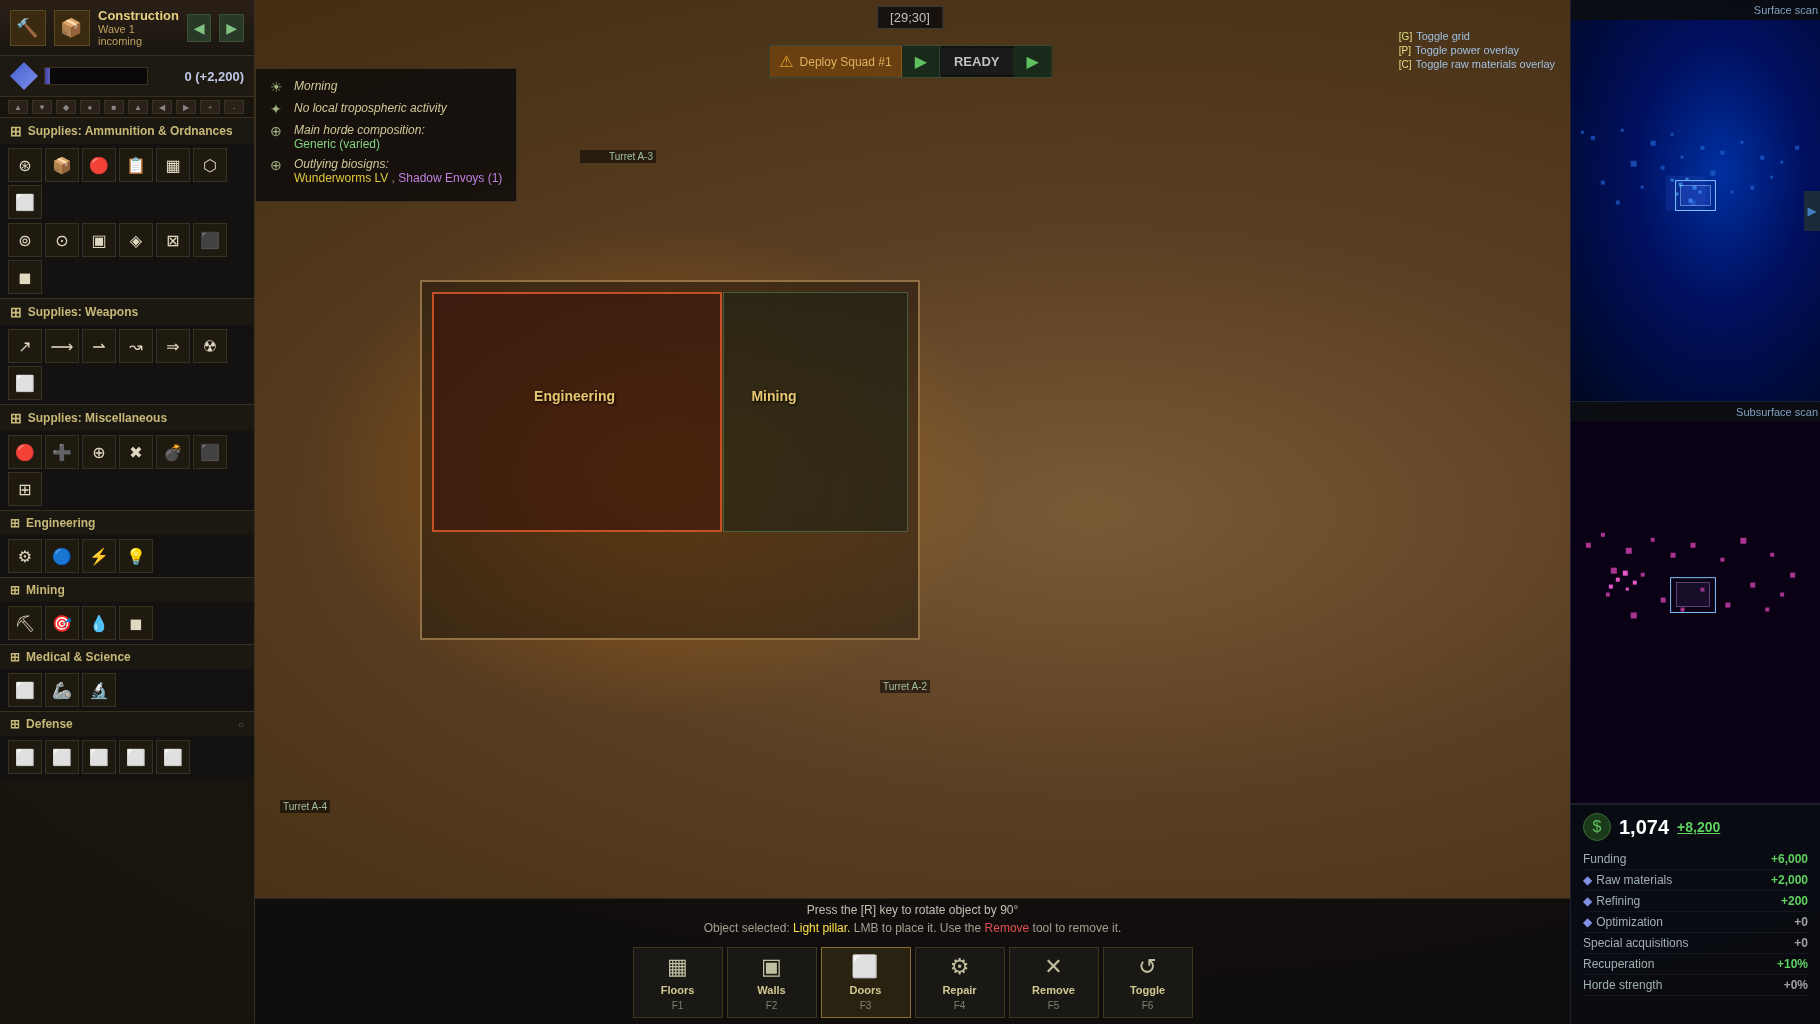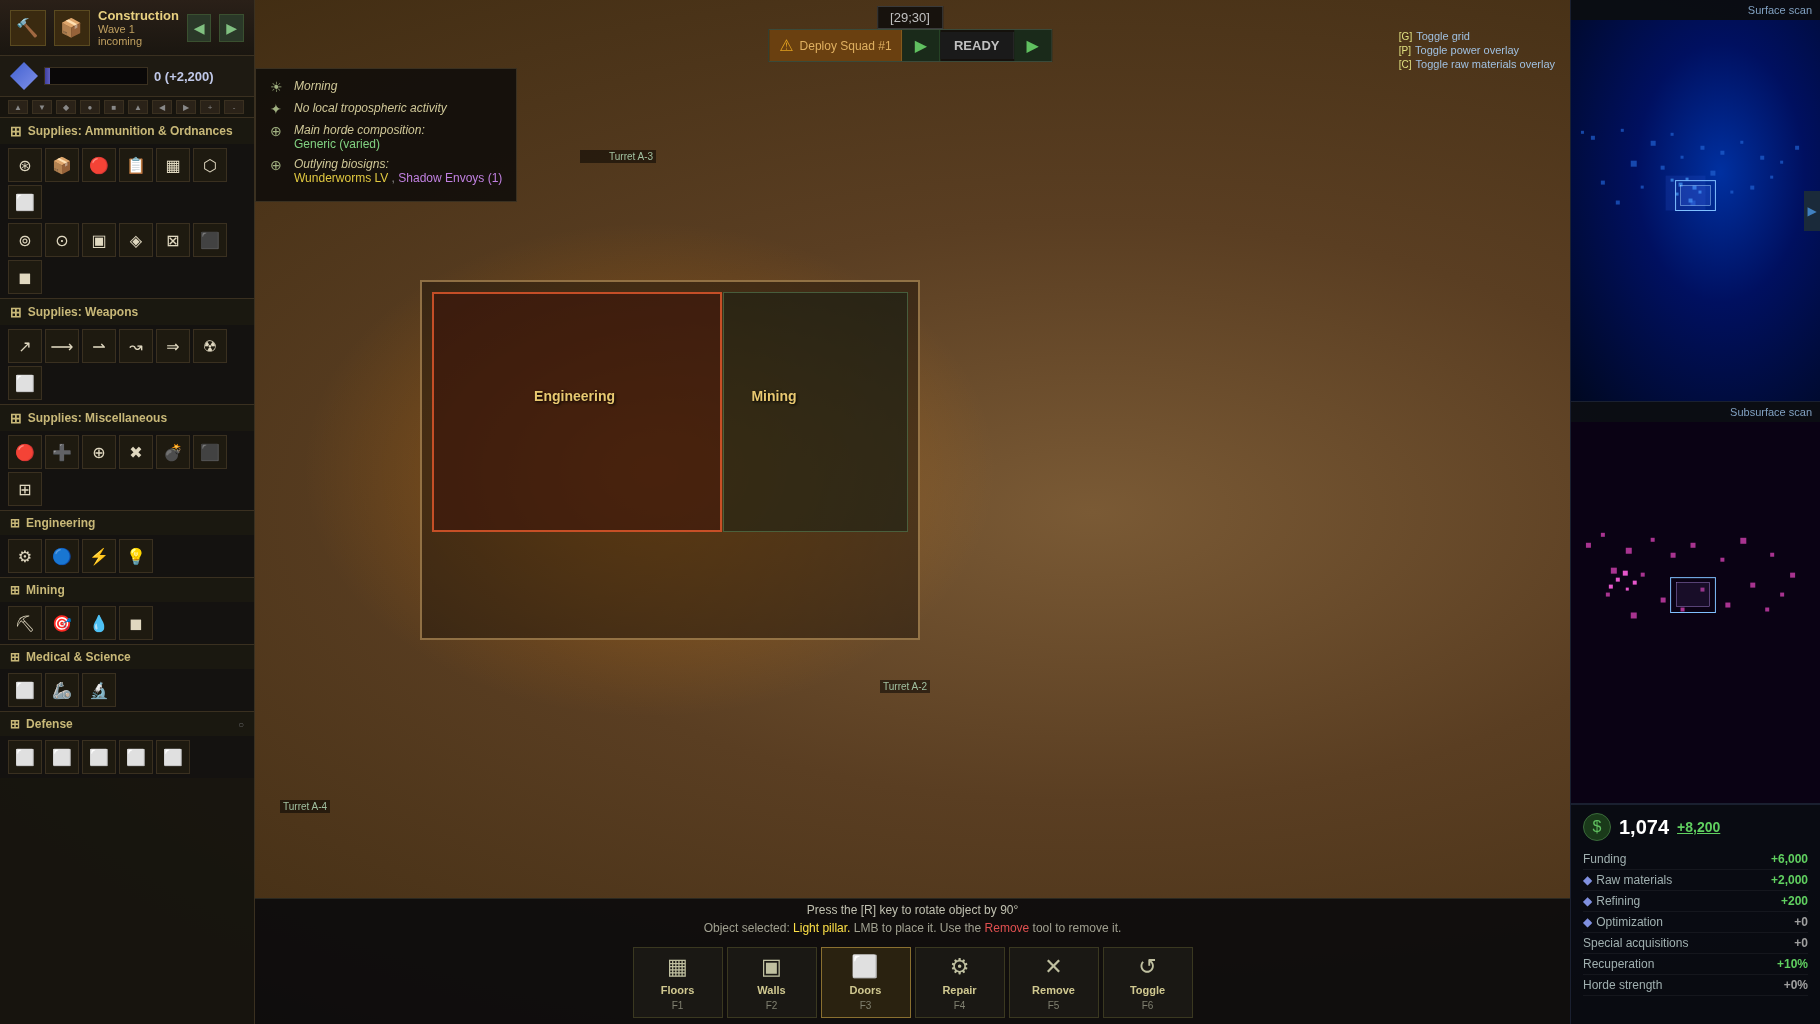--- a/index.html
+++ b/index.html
@@ -186,20 +186,21 @@
       width: 5%;
       height: 100%;
       background: linear-gradient(90deg, #4040a0, #6060c0);
     }
 
     .resource-value {
       font-size: 13px;
       font-weight: bold;
       color: #c0c8e8;
       min-width: 90px;
+      text-align: right;
     }
 
     
     .small-icons-row {
       display: flex;
       padding: 3px 8px;
       gap: 4px;
     }
 
     .small-icon {
@@ -284,21 +285,21 @@
 
     
     #top-hud {
       position: absolute;
       top: 0;
       left: 50%;
       transform: translateX(-50%);
       display: flex;
       flex-direction: column;
       align-items: center;
-      gap: 0;
+      gap: 16px;
       padding-top: 6px;
     }
 
     .coordinates {
       background: rgba(10,10,10,0.8);
       border: 1px solid #3a3a3a;
       padding: 3px 12px;
       font-size: 13px;
       color: #c0c0c0;
     }
@@ -392,21 +393,21 @@
     .scan-section {
       flex: 1;
       display: flex;
       flex-direction: column;
       border-bottom: 1px solid #1a2030;
     }
 
     .scan-title {
       font-size: 11px;
       color: #80a0c0;
-      padding: 4px 8px;
+      padding: 4px 2px;
       text-align: right;
       background: rgba(10,12,20,0.8);
     }
 
     .scan-map {
       flex: 1;
       position: relative;
       overflow: hidden;
       background: #080c14;
     }

